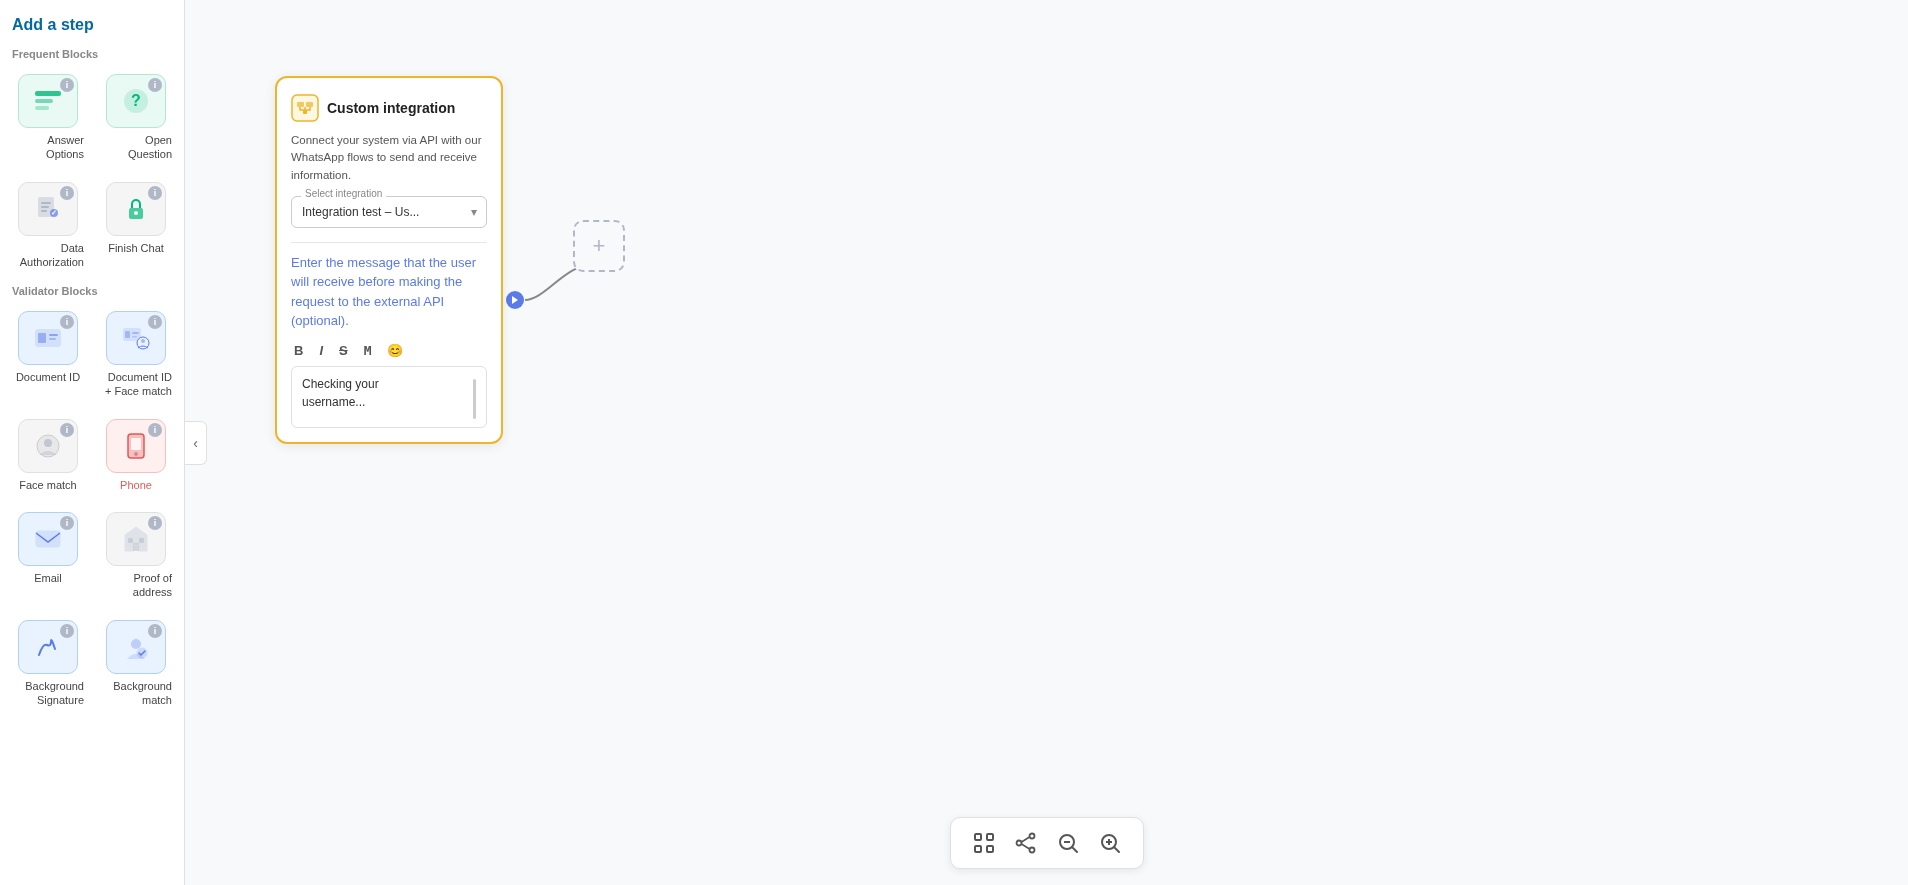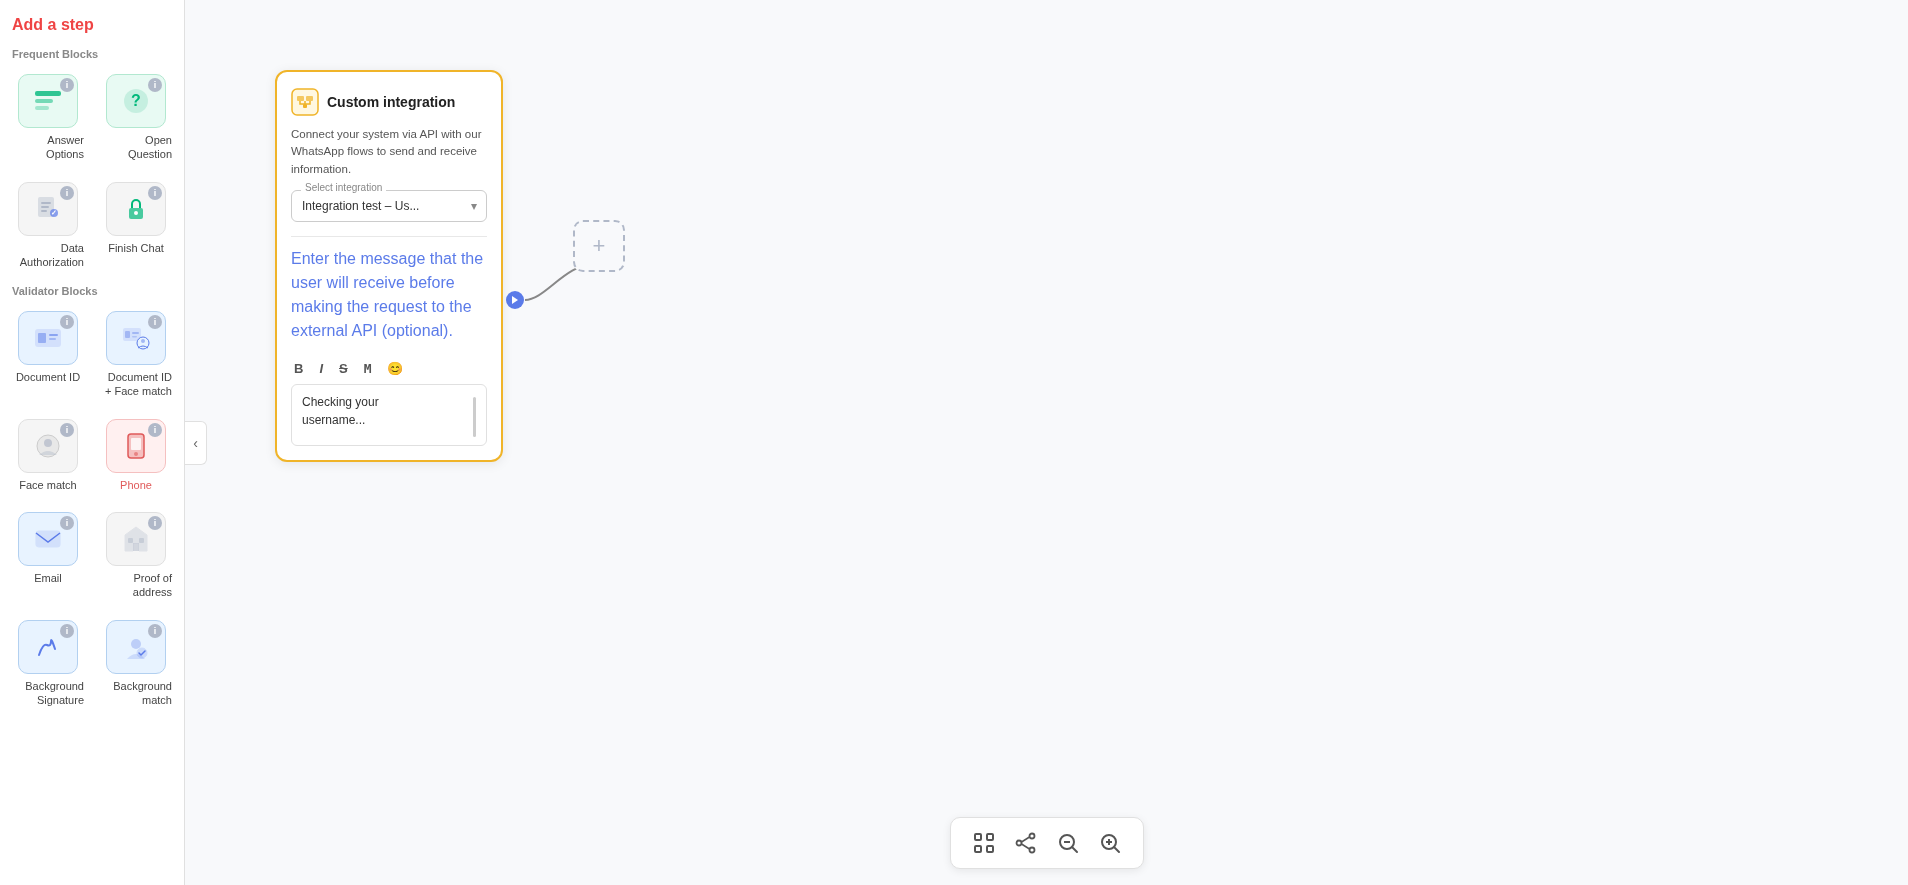--- a/index.html
+++ b/index.html
@@ -11,21 +11,21 @@
       min-width: 185px;
       background: #fff;
       border-right: 1px solid #e0e0e0;
       overflow-y: auto;
       padding: 16px 8px;
       z-index: 10;
     }
     .sidebar-title {
       font-size: 16px;
       font-weight: 700;
-      color: #ef4444;
+      color: #0369a1;
       margin-bottom: 14px;
       padding-left: 4px;
     }
     .section-label {
       font-size: 11px;
       font-weight: 600;
       color: #888;
       margin: 10px 0 8px 4px;
       text-transform: none;
     }
@@ -115,21 +115,21 @@
     .canvas-svg {
       position: absolute;
       top: 0; left: 0;
       width: 100%; height: 100%;
       pointer-events: none;
     }
 
     
     .integration-card {
       position: absolute;
-      top: 70px;
+      top: 76px;
       left: 90px;
       width: 228px;
       background: #fff;
       border: 2px solid #f0b429;
       border-radius: 12px;
       padding: 16px 14px 14px 14px;
       box-shadow: 0 2px 12px rgba(0,0,0,0.08);
       z-index: 5;
     }
     .card-header {
@@ -192,24 +192,24 @@
       pointer-events: none;
     }
 
     .card-divider {
       border: none;
       border-top: 1px solid #e8e8e8;
       margin: 10px 0;
     }
 
     .card-sub-desc {
-      font-size: 16px;
+      font-size: 13px;
       color: #555;
       line-height: 1.5;
-      margin-bottom: 16px;
+      margin-bottom: 10px;
     }
     .card-sub-desc span { color: #5b7be9; }
 
     
     .text-toolbar {
       display: flex;
       gap: 10px;
       align-items: center;
       margin-bottom: 6px;
     }

